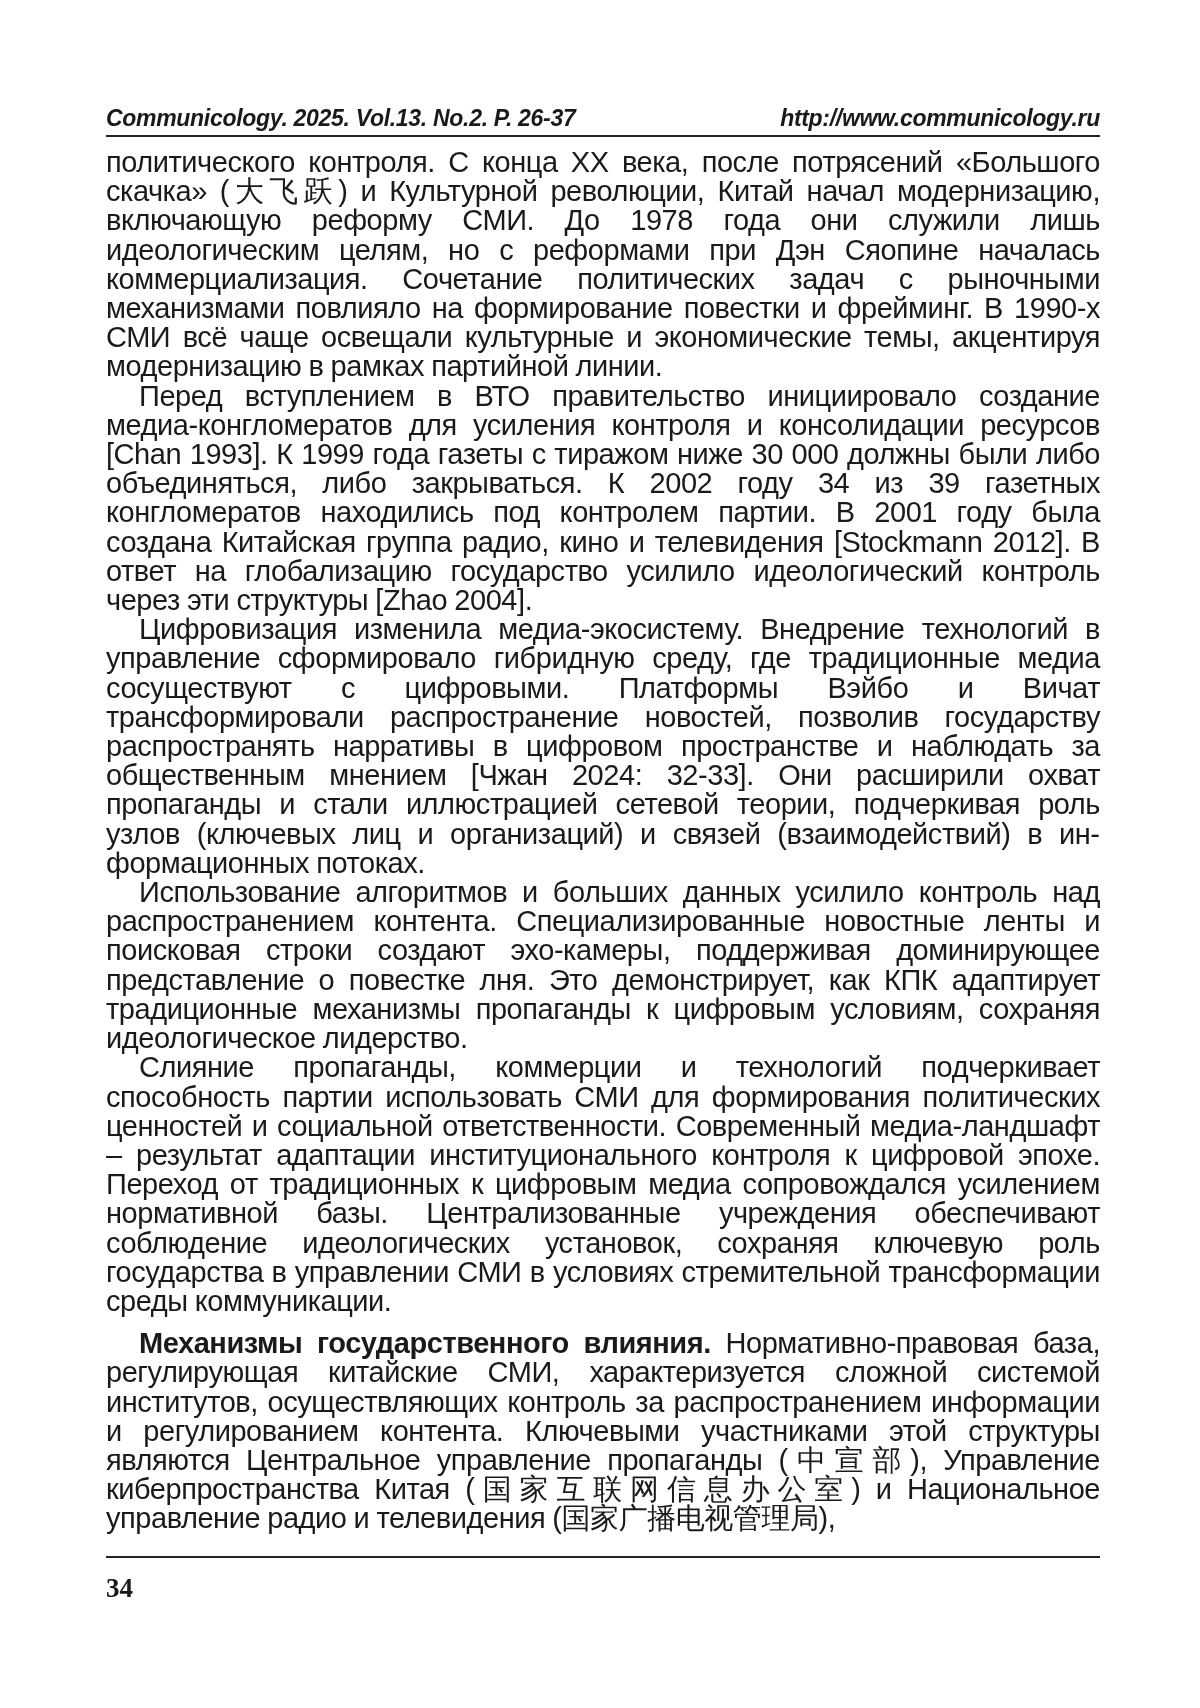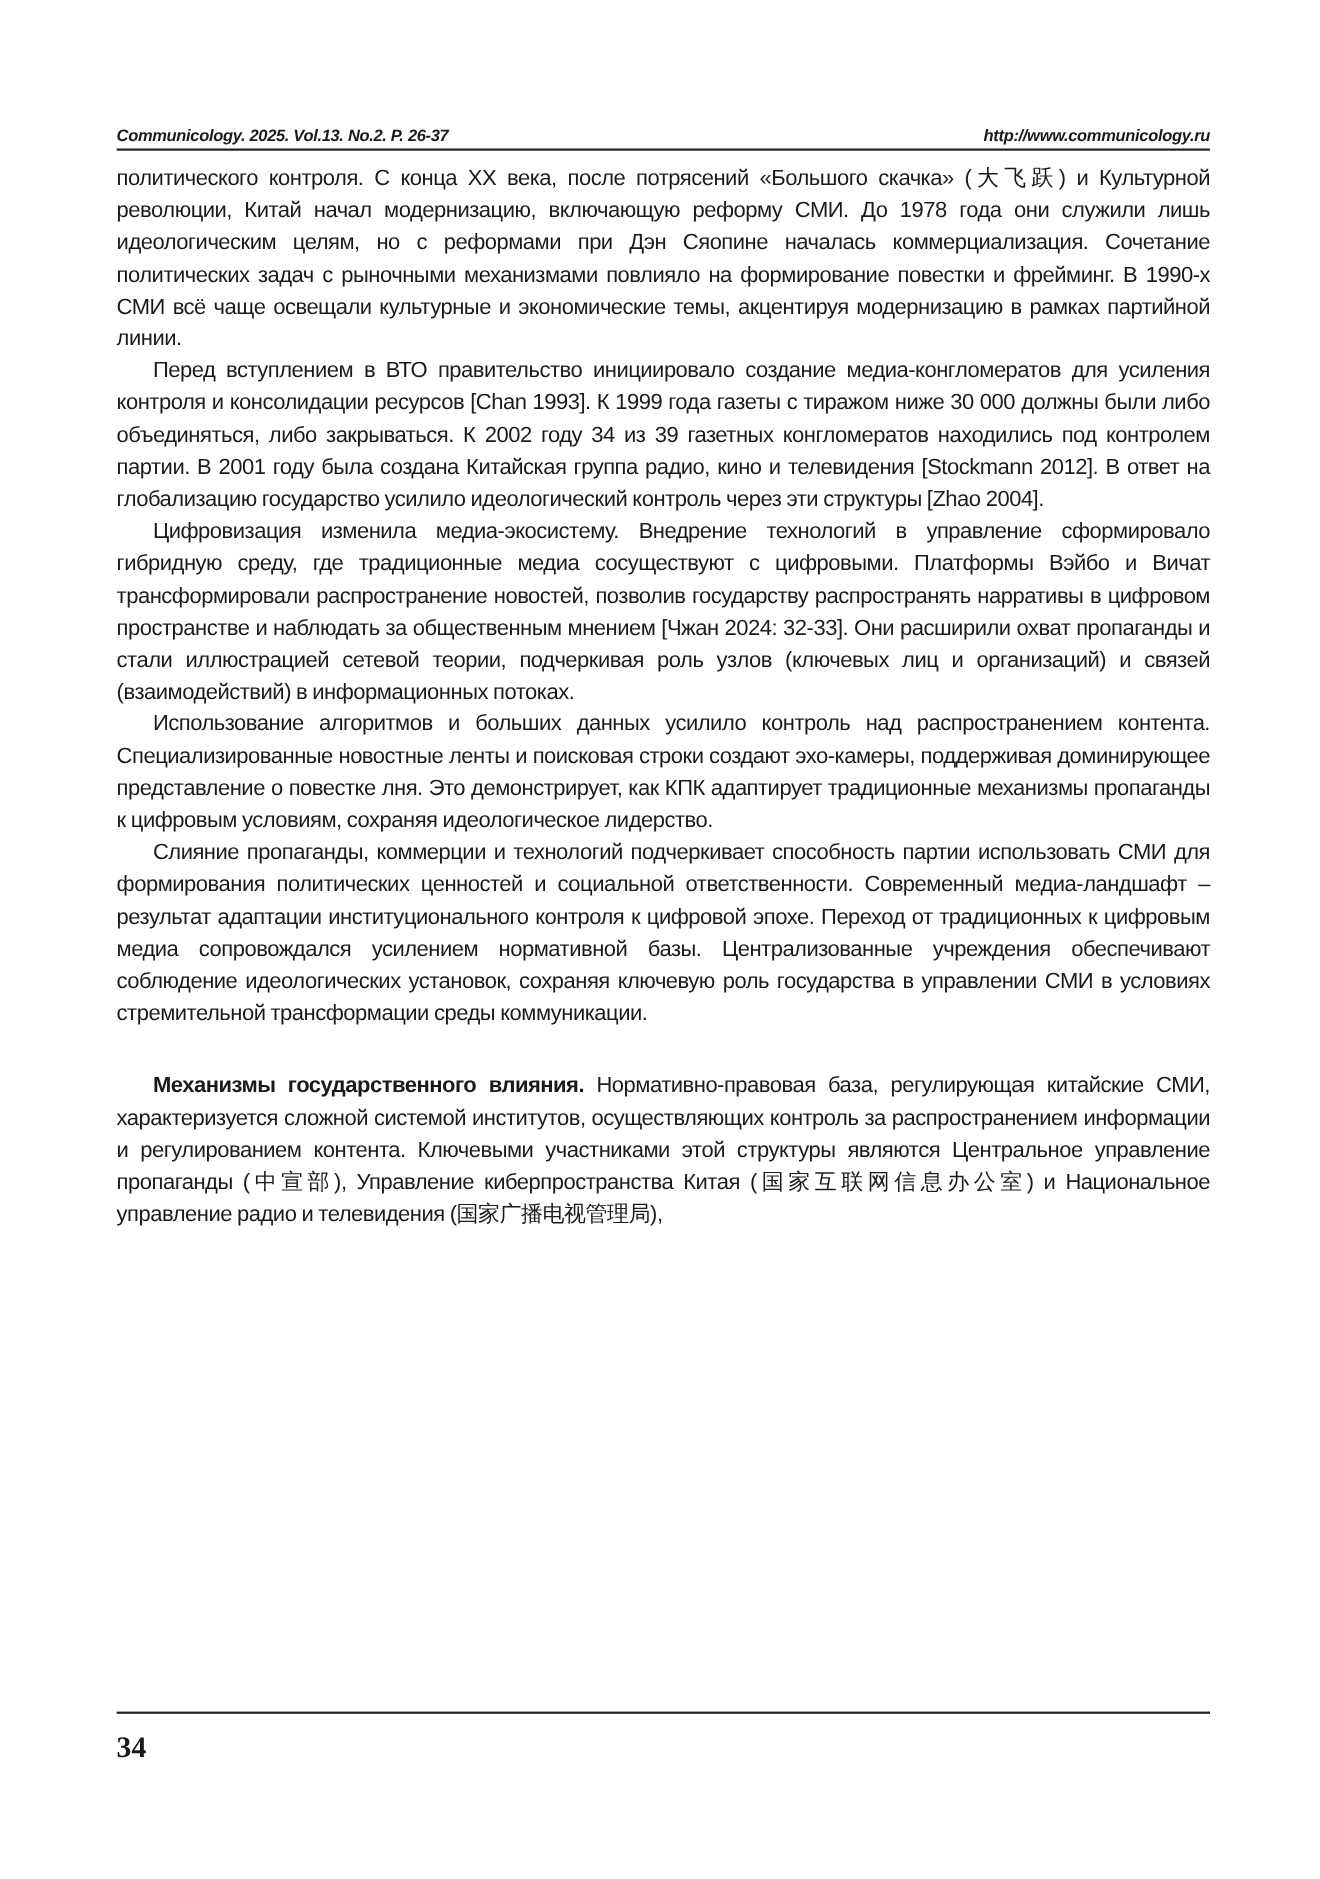--- a/index.html
+++ b/index.html
@@ -1,35 +1,35 @@
 <!DOCTYPE html>
 <html><head>
 <meta charset="utf-8">
 <style>
   html, body { margin: 0; padding: 0; background: #ffffff; }
   body { width: 1200px; height: 1708px; position: relative; overflow: hidden; color: #1a1a1a; }
   .header {
     position: absolute; left: 106px; top: 104px; width: 994px; height: 28px;
     font-family: "Liberation Sans", sans-serif; font-weight: bold; font-style: italic;
-    font-size: 15px; letter-spacing: -0.3px;
+    font-size: 23px; letter-spacing: -0.3px;
     display: flex; justify-content: space-between; align-items: flex-end;
   }
   .header-rule {
     position: absolute; left: 106px; top: 135px; width: 994px; height: 0;
     border-top: 2px solid #222;
   }
   .body-text {
     position: absolute; left: 106px; top: 148px; width: 994px;
-    font-family: "Liberation Sans", sans-serif; font-size: 20px; line-height: 29.2px;
+    font-family: "Liberation Sans", sans-serif; font-size: 29px; line-height: 29.2px;
     letter-spacing: -0.45px; word-spacing: -0.5px;
     text-align: justify; hyphens: manual;
   }
   .body-text p { margin: 0; text-indent: 0; }
   .body-text p.indent { text-indent: 33px; }
-  .body-text p.spaced { margin-top: 37px; }
+  .body-text p.spaced { margin-top: 13px; }
   .bold { font-weight: bold; }
   .footer-rule {
     position: absolute; left: 106px; top: 1556px; width: 994px; height: 0;
     border-top: 2px solid #222;
   }
   .page-number {
     position: absolute; left: 106px; top: 1573px;
     font-family: "Liberation Serif", serif; font-weight: bold; font-size: 27px;
   }
 </style>

